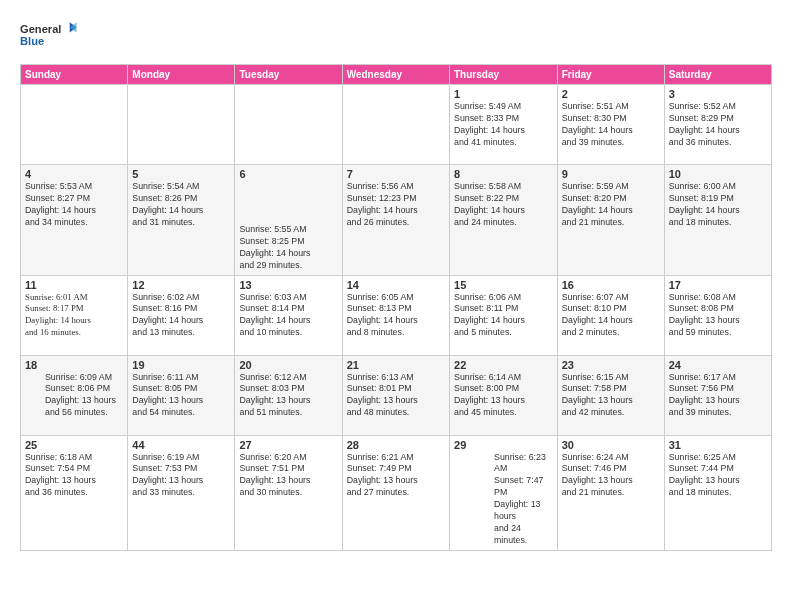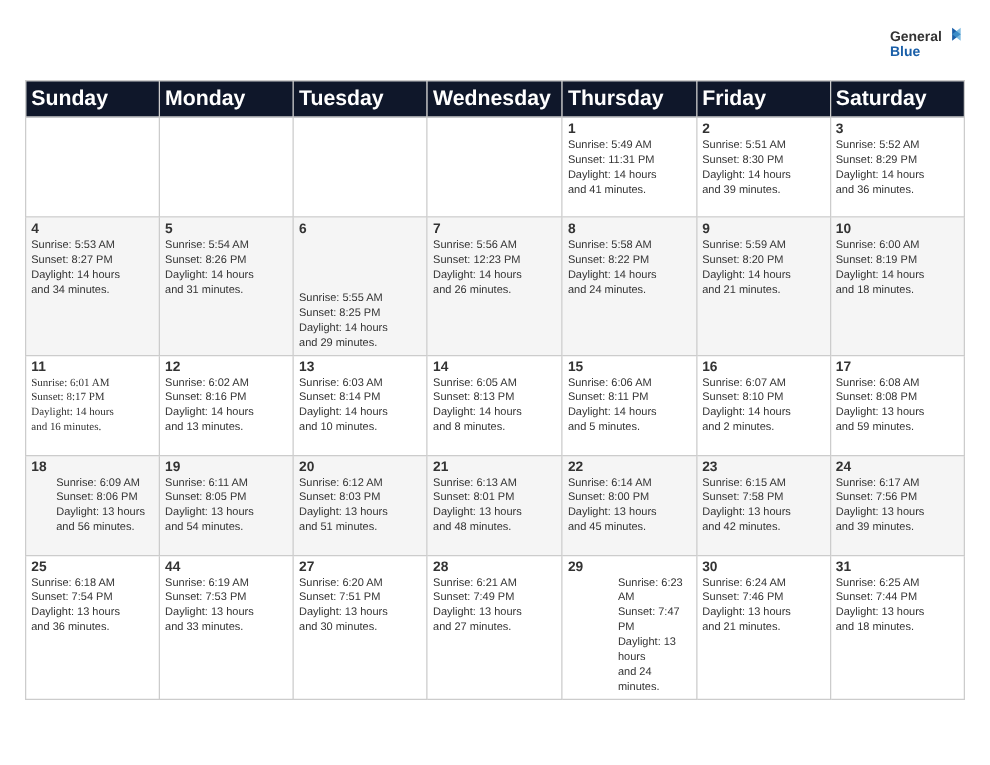--- a/index.html
+++ b/index.html
@@ -10,21 +10,21 @@
       background: #fff;
       overflow: hidden;
     }
     .page {
       width: 792px;
       height: 612px;
       padding: 16px 20px 10px 20px;
     }
     .header {
       display: flex;
-      justify-content: flex-end;
+      justify-content: flex-start;
       align-items: flex-start;
       margin-bottom: 8px;
     }
     .logo {
       display: flex;
       align-items: center;
       gap: 4px;
     }
     .title-block {
       text-align: right;
@@ -38,25 +38,25 @@
     .subtitle {
       font-size: 16px;
       color: #333;
     }
     .calendar {
       width: 100%;
       border-collapse: collapse;
       font-size: 9.5px;
     }
     .calendar thead tr th {
-      background-color: #0f172a;
+      background-color: #ec4899;
       color: #fff;
       padding: 4px 4px;
       text-align: left;
-      font-size: 17px;
+      font-size: 10px;
       font-weight: bold;
       border: 1px solid #ccc;
     }
     .calendar tbody tr td {
       vertical-align: top;
       border: 1px solid #ccc;
       padding: 3px 4px;
       width: 108px;
       height: 80px;
       background: #fff;
@@ -114,21 +114,21 @@
     </thead>
     <tbody id="calendar-body">
     <tr>
           <td class="empty-cell"></td>
           <td class="empty-cell"></td>
           <td class="empty-cell"></td>
           <td class="empty-cell"></td>
           <td>
             <span class="day-number">1</span>
             <div class="day-info" style="white-space: pre-line;">Sunrise: 5:49 AM
-Sunset: 11:31 PM
+Sunset: 8:33 PM
 Daylight: 14 hours
 and 41 minutes.</div>
           </td>
           <td>
             <span class="day-number">2</span>
             <div class="day-info" style="white-space: pre-line;">Sunrise: 5:51 AM
 Sunset: 8:30 PM
 Daylight: 14 hours
 and 39 minutes.</div>
           </td>

